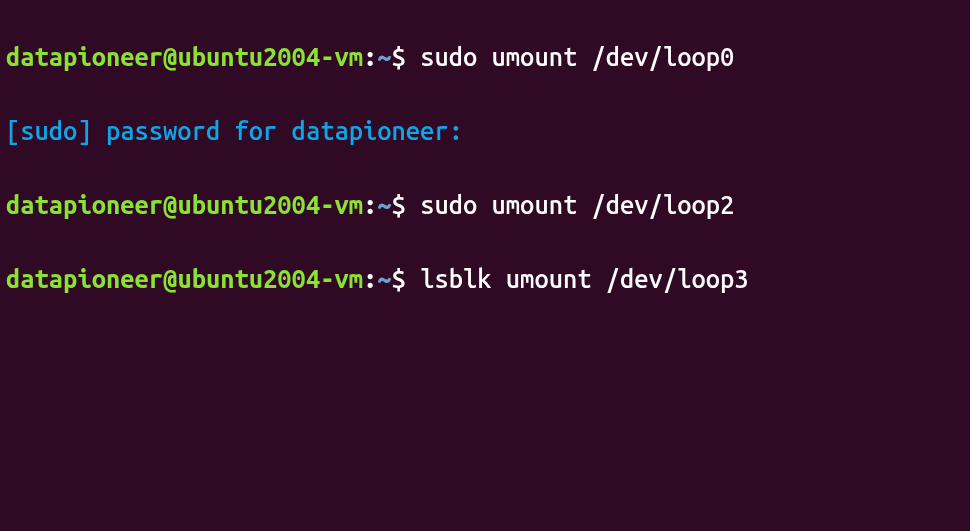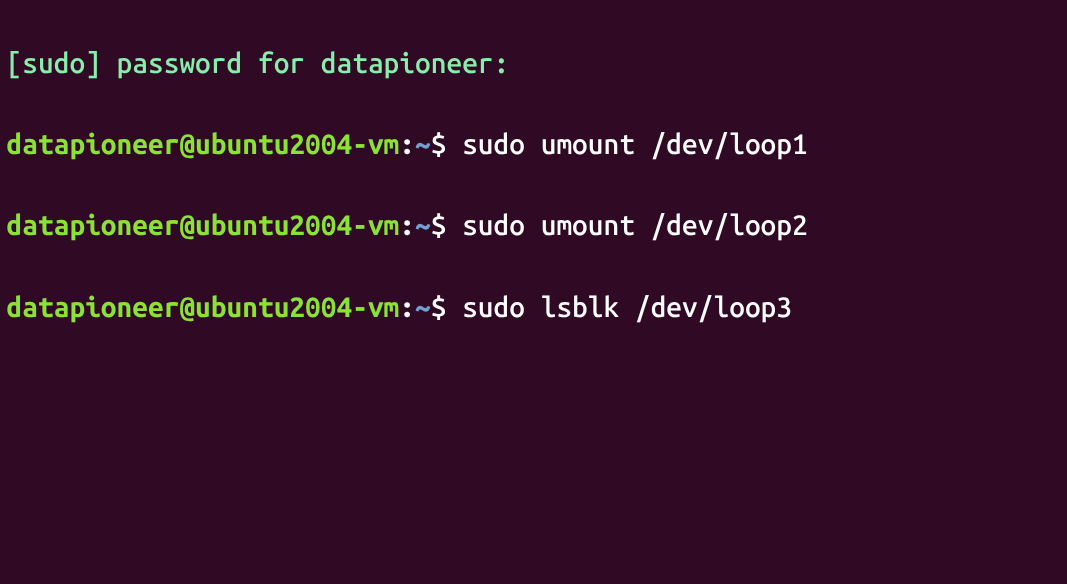--- a/index.html
+++ b/index.html
@@ -38,30 +38,30 @@
     color: #729fcf;
     font-weight: bold;
   }
   .dollar {
     color: #ffffff;
   }
   .cmd {
     color: #ffffff;
   }
   .out {
-    color: #86efac;
+    color: #0ea5e9;
   }
 </style>
 </head>
 <body>
 
 <div class="terminal">
+<span class="line"><span class="user">datapioneer</span><span class="user">@</span><span class="host">ubuntu2004-vm</span><span class="colon">:</span><span class="path">~</span><span class="dollar">$ </span><span class="cmd">sudo umount /dev/loop0</span></span>
 <span class="line out">[sudo] password for datapioneer: </span>
-<span class="line"><span class="user">datapioneer</span><span class="user">@</span><span class="host">ubuntu2004-vm</span><span class="colon">:</span><span class="path">~</span><span class="dollar">$ </span><span class="cmd">sudo umount /dev/loop1</span></span>
 <span class="line"><span class="user">datapioneer</span><span class="user">@</span><span class="host">ubuntu2004-vm</span><span class="colon">:</span><span class="path">~</span><span class="dollar">$ </span><span class="cmd">sudo umount /dev/loop2</span></span>
-<span class="line"><span class="user">datapioneer</span><span class="user">@</span><span class="host">ubuntu2004-vm</span><span class="colon">:</span><span class="path">~</span><span class="dollar">$ </span><span class="cmd">sudo lsblk /dev/loop3</span></span>
+<span class="line"><span class="user">datapioneer</span><span class="user">@</span><span class="host">ubuntu2004-vm</span><span class="colon">:</span><span class="path">~</span><span class="dollar">$ </span><span class="cmd">lsblk umount /dev/loop3</span></span>
 
 
 
 
 
 
 </div>
 
 </body></html>

